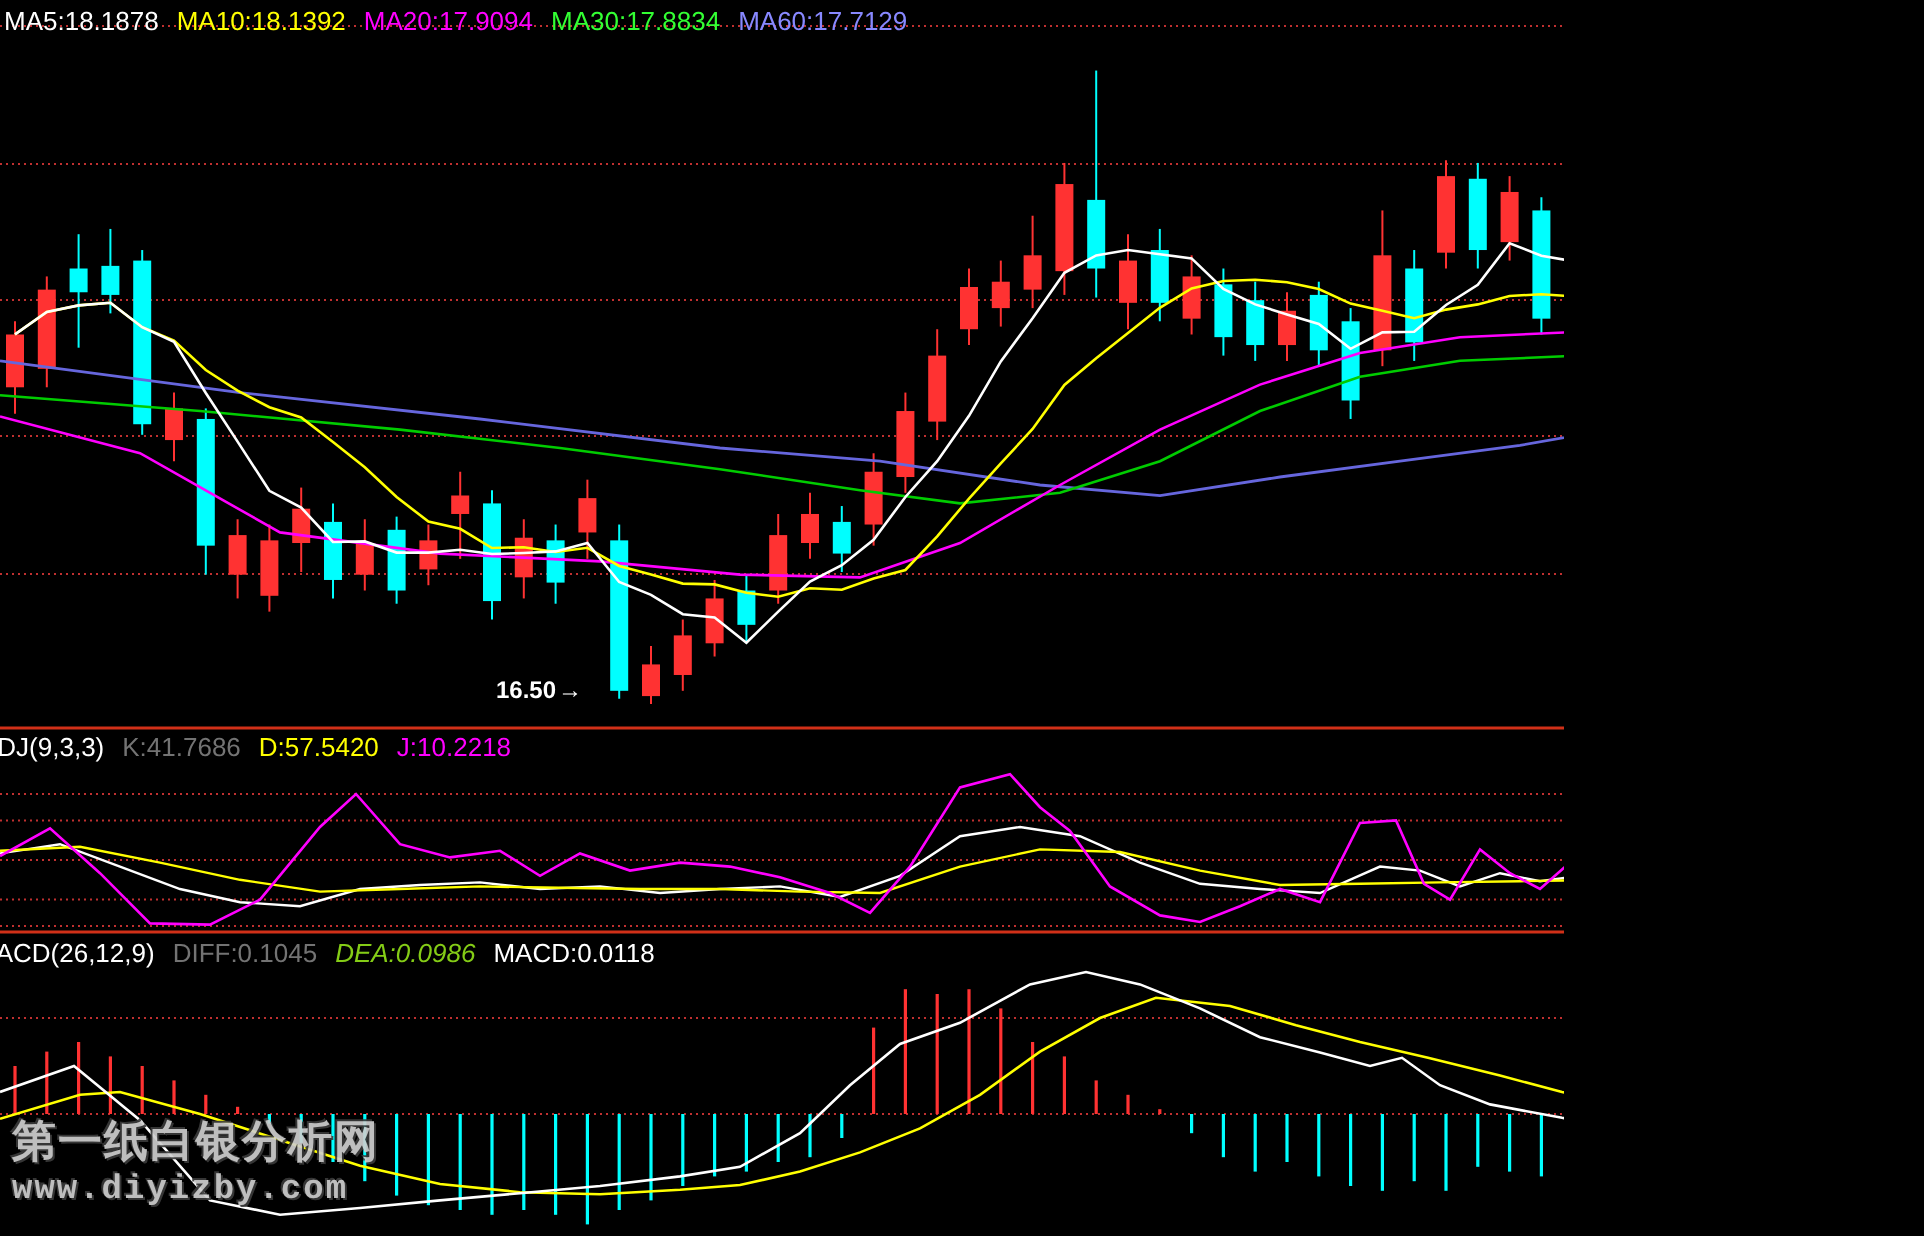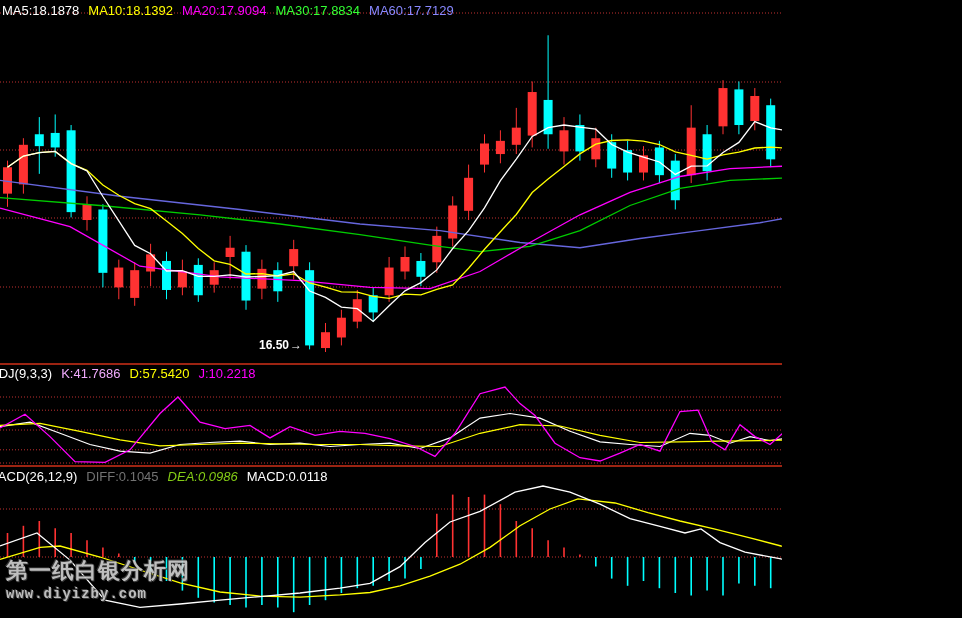--- a/index.html
+++ b/index.html
@@ -11,21 +11,21 @@
   #ma-row{top:3px;left:2px;}
   #kdj-row{top:366px;left:-10px;}
   #macd-row{top:469px;left:-13px;}
   .anno{position:absolute;color:#ffffff;font-size:12px;font-weight:700;white-space:nowrap;}
   .anno .arr{font-weight:400;margin-left:1px;}
   #anno-high{left:856px;top:12px;}
   #anno-low{left:264px;top:337px;}
   .wm{position:absolute;left:6px;color:#cfcfcf;opacity:.92;font-weight:700;
       text-shadow:1px 1px 0 #3a3a3a,-1px -1px 0 #3a3a3a;}
   #wm1{top:556px;font-size:22px;letter-spacing:1px;}
-  #wm2{top:586px;font-size:14px;font-family:"Liberation Mono", monospace;letter-spacing:1px;}
+  #wm2{top:586px;font-size:17px;font-family:"Liberation Mono", monospace;letter-spacing:1px;}
   .grid{stroke:#c03030;stroke-width:1;stroke-dasharray:1 2;}
   .divider{stroke:#d03018;stroke-width:1.5;}
 </style>
 </head>
 <body>
 
 <div class="stage">
   <svg id="chart" width="962" height="618" viewBox="0 0 962 618">
       <line x1="0" x2="962" y1="13" y2="13" class="grid"></line>
       <line x1="0" x2="962" y1="82" y2="82" class="grid"></line>
@@ -227,25 +227,25 @@
       <line x1="882" x2="882" y1="557" y2="533" stroke="#ff3232" stroke-width="1.6"></line>
       <line x1="897.9" x2="897.9" y1="557" y2="521" stroke="#ff3232" stroke-width="1.6"></line>
       <line x1="913.8000000000001" x2="913.8000000000001" y1="557" y2="504.2" stroke="#ff3232" stroke-width="1.6"></line>
       <line x1="929.7" x2="929.7" y1="557" y2="528.2" stroke="#ff3232" stroke-width="1.6"></line>
       <line x1="945.6" x2="945.6" y1="557" y2="554.12" stroke="#ff3232" stroke-width="1.6"></line>
       <path d="M0.0,559.4 L40.0,547.4 L60.0,546.0 L100.0,557.0 L140.0,570.0 L180.0,582.9 L220.0,592.0 L260.0,596.1 L300.0,597.1 L340.0,594.9 L370.0,592.5 L400.0,585.8 L430.0,576.2 L460.0,564.2 L490.0,547.4 L520.0,525.8 L550.0,509.0 L578.0,498.9 L615.0,503.0 L648.0,512.6 L680.0,521.0 L714.0,528.9 L750.0,537.8 L781.0,546.0 L815.0,552.2 L848.0,556.0 L870.0,557.0 L894.0,555.1 L918.0,546.0 L948.0,538.0 L962.0,534.9" fill="none" stroke="#ffff00" stroke-width="1.3"></path>
       <path d="M0.0,546.0 L37.0,533.0 L70.0,560.1 L105.0,600.2 L140.0,607.4 L180.0,604.0 L220.0,600.2 L260.0,596.6 L300.0,593.0 L340.0,588.2 L370.0,583.4 L400.0,566.6 L425.0,542.6 L450.0,522.0 L480.0,511.4 L515.0,492.2 L543.0,486.0 L570.0,492.2 L600.0,504.2 L630.0,518.6 L660.0,526.3 L685.0,533.0 L701.0,528.9 L720.0,542.6 L745.0,552.2 L781.0,558.9 L814.0,564.2 L848.0,568.0 L868.0,566.6 L894.0,543.1 L918.0,513.1 L935.0,523.4 L948.0,531.1 L962.0,532.0" fill="none" stroke="#ffffff" stroke-width="1.3"></path>
     </svg>
 
   <div id="ma-row" class="hdr"><span style="color: rgb(255, 255, 255);">MA5:18.1878</span><span style="color: rgb(255, 255, 0);">MA10:18.1392</span><span style="color: rgb(255, 0, 255);">MA20:17.9094</span><span style="color: rgb(51, 255, 51);">MA30:17.8834</span><span style="color: rgb(136, 136, 255);">MA60:17.7129</span></div>
-  <div id="kdj-row" class="hdr"><span style="color: rgb(255, 255, 255);">KDJ(9,3,3)</span><span style="color: #f0abfc;">K:41.7686</span><span style="color: rgb(255, 255, 0);">D:57.5420</span><span style="color: rgb(255, 0, 255);">J:10.2218</span></div>
+  <div id="kdj-row" class="hdr"><span style="color: rgb(255, 255, 255);">KDJ(9,3,3)</span><span style="color: #737373;">K:41.7686</span><span style="color: rgb(255, 255, 0);">D:57.5420</span><span style="color: rgb(255, 0, 255);">J:10.2218</span></div>
   <div id="macd-row" class="hdr"><span style="color: rgb(255, 255, 255);">MACD(26,12,9)</span><span style="color: #737373;">DIFF:0.1045</span><span style="color: #84cc16; font-style: italic;">DEA:0.0986</span><span style="color: rgb(255, 255, 255);">MACD:0.0118</span></div>
 
   <div id="anno-high" class="anno" style="left: 855.8px; top: 13px;">
     <span>18.94</span><span class="arr">→</span>
   </div>
-  <div id="anno-low" class="anno" style="left: 259px; top: 338.007px;">
+  <div id="anno-low" class="anno" style="left: 248px; top: 338.007px;">
     <span>16.50</span><span class="arr">→</span>
   </div>
 
   <div id="wm1" class="wm">第一纸白银分析网</div>
   <div id="wm2" class="wm">www.diyizby.com</div>
 </div>
 
 </body></html>

